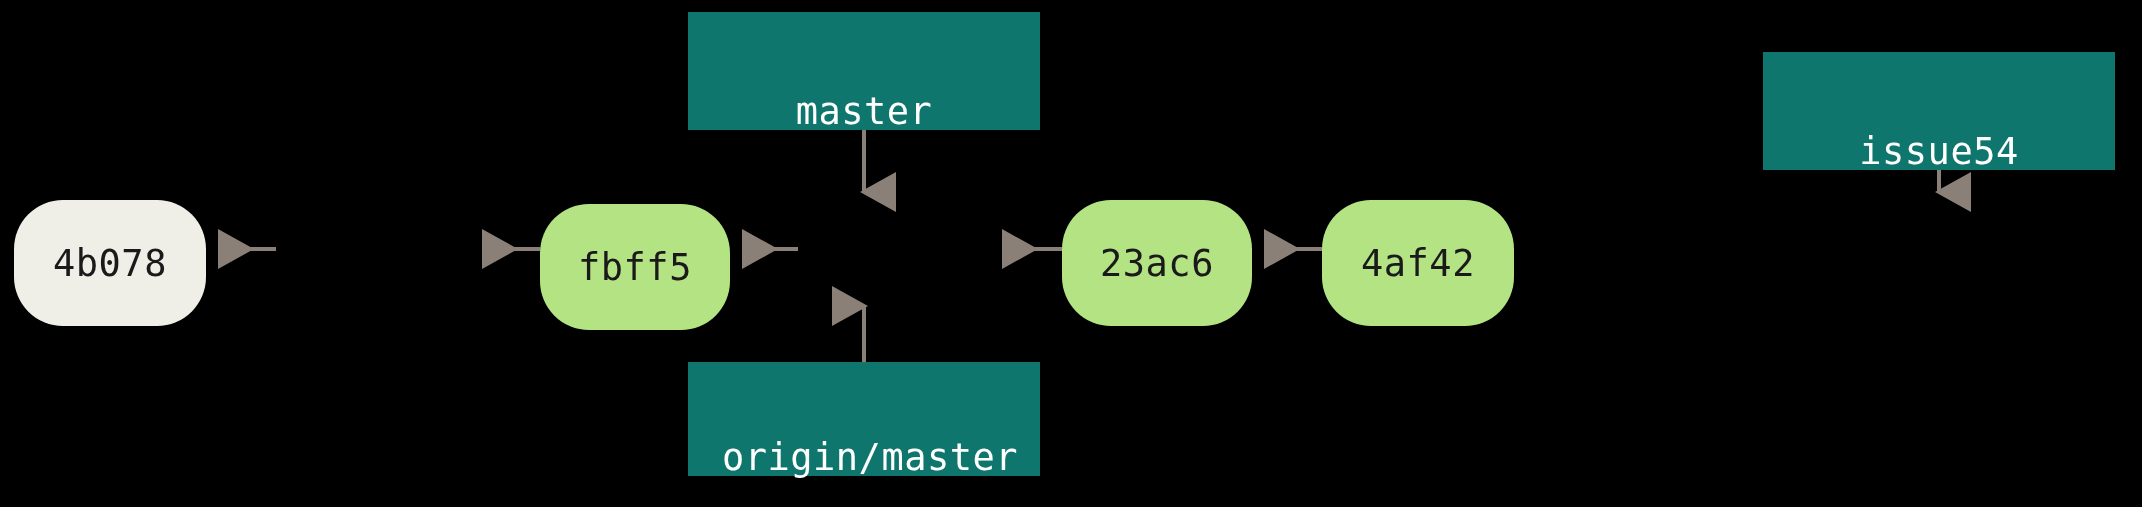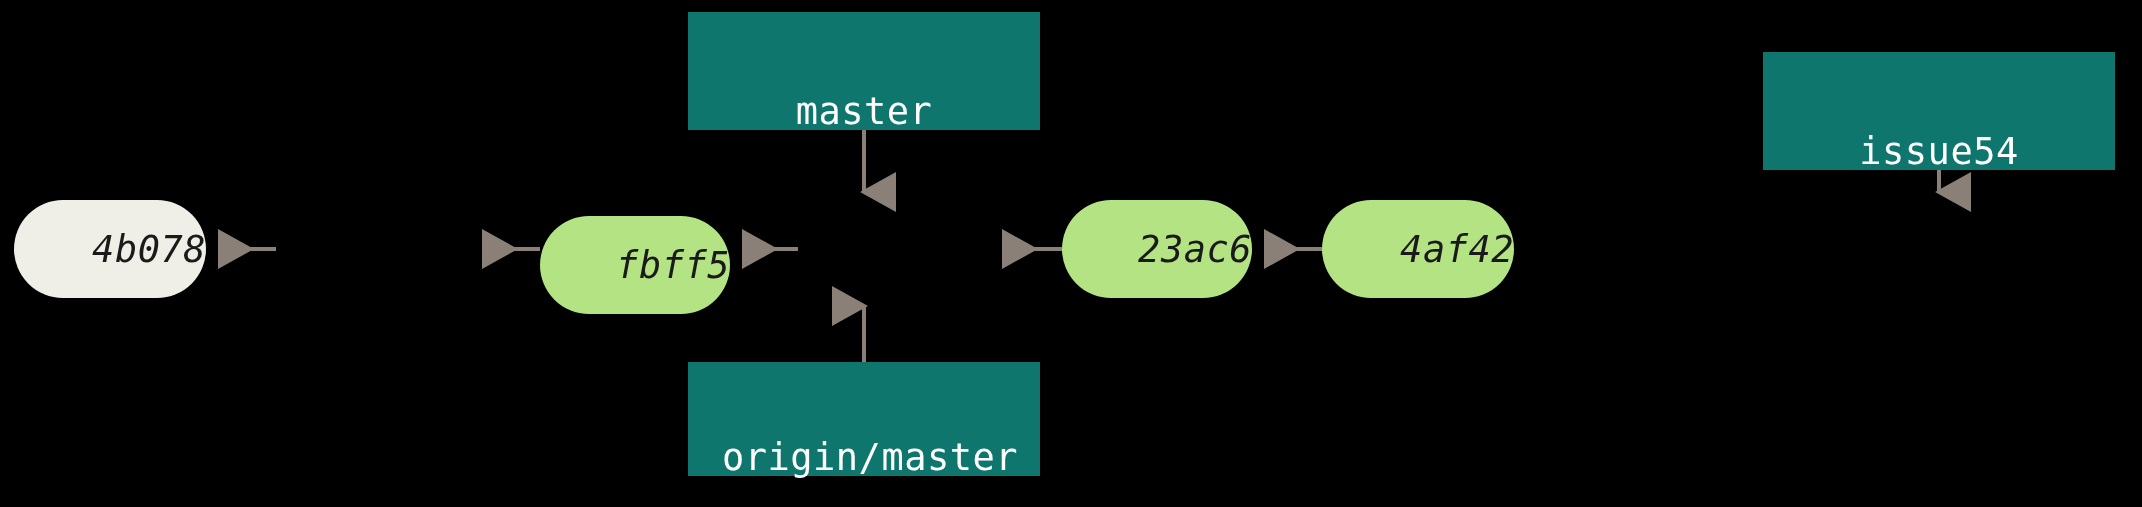--- a/index.html
+++ b/index.html
@@ -22,28 +22,27 @@
     left: 0;
     top: 0;
     width: 2142px;
     height: 507px;
     pointer-events: none;
   }
 
   
   .commit-node {
     position: absolute;
-    height: 98px;
+    height: 126px;
     border-radius: 49px;
     display: flex;
     align-items: center;
-    justify-content: flex-end;
+    justify-content: center;
     box-sizing: border-box;
     z-index: 3;
-    font-style: italic;
   }
   .commit-node .commit-label {
     font-size: 37px;
     line-height: 1;
     letter-spacing: 0.5px;
     white-space: nowrap;
   }
   .commit-node.local {
     background: #efeee7;
   }
@@ -103,21 +102,21 @@
       <line x1="864" y1="362" x2="864" y2="306" marker-end="url(#arrow-down)"></line>
       <line x1="1939" y1="130" x2="1939" y2="192" marker-end="url(#arrow-down)"></line>
     </g>
   </svg>
 
   <div class="commit-node local" style="left:14px; top:200px; width:192px;">
     <span class="commit-label">4b078</span>
   </div>
 
 
-  <div class="commit-node remote" style="left:540px; top:216px; width:190px;">
+  <div class="commit-node remote" style="left:540px; top:204px; width:190px;">
     <span class="commit-label">fbff5</span>
   </div>
 
 
   <div class="commit-node remote" style="left:1062px; top:200px; width:190px;">
     <span class="commit-label">23ac6</span>
   </div>
 
   <div class="commit-node remote" style="left:1322px; top:200px; width:192px;">
     <span class="commit-label">4af42</span>

